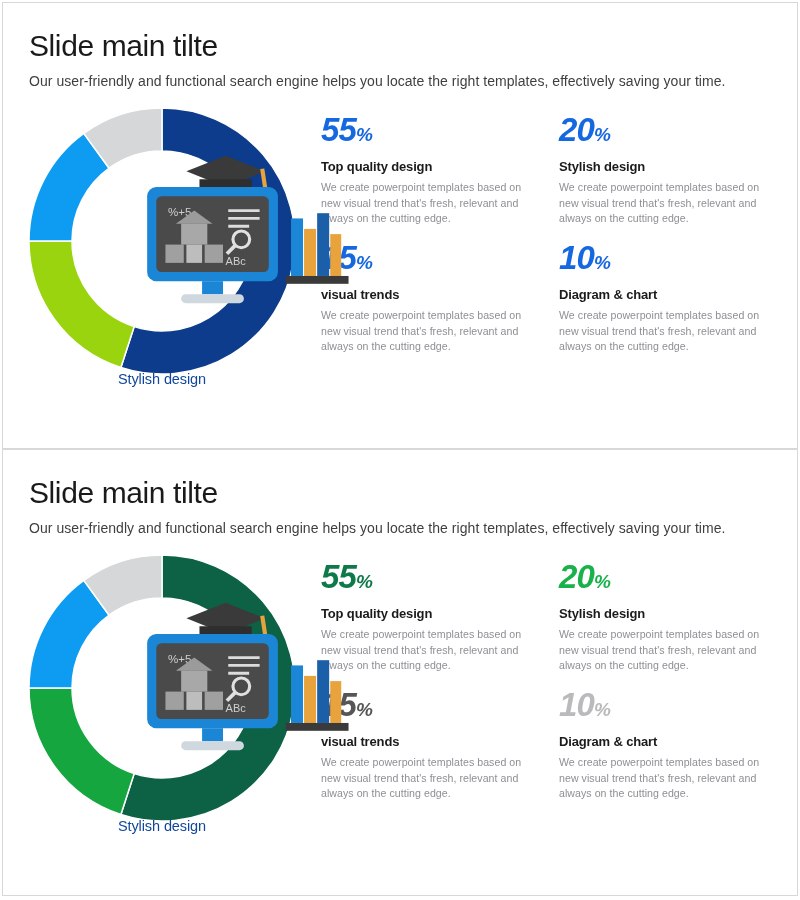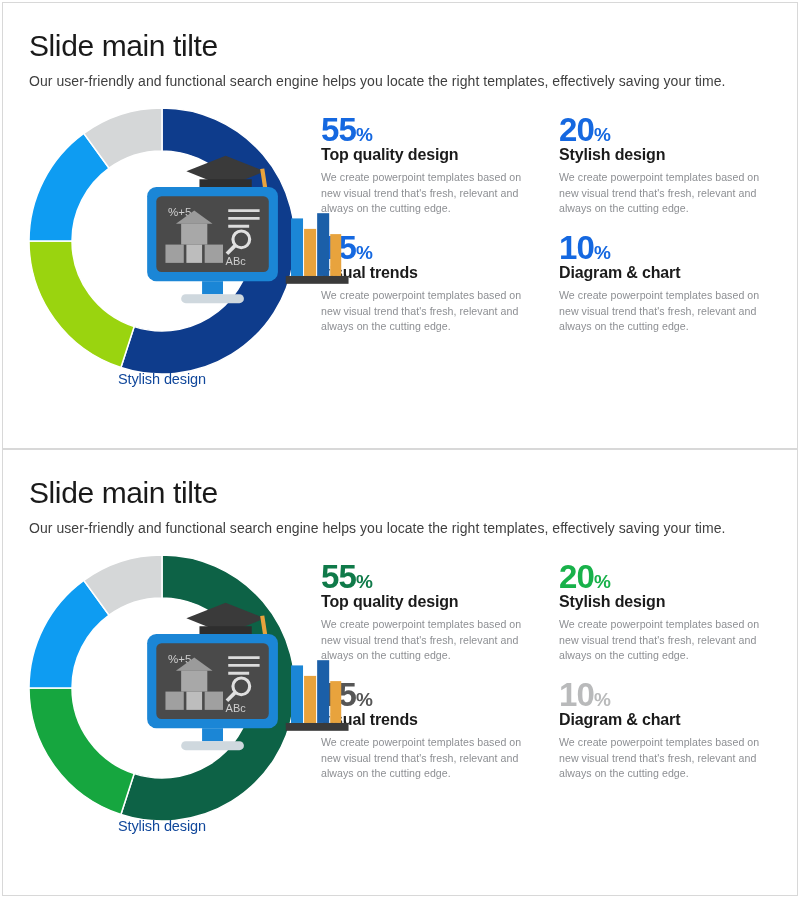--- a/index.html
+++ b/index.html
@@ -102,29 +102,31 @@
     column-gap: 18px;
     row-gap: 14px;
     padding: 8px 18px 0 6px;
   }
 
   .stat-pct {
     font-size: 33px;
     font-weight: 700;
     line-height: 1;
     letter-spacing: -0.8px;
+    font-style: italic;
   }
   .stat-pct .sym {
     font-size: 19px;
     font-weight: 700;
     letter-spacing: -0.3px;
   }
 
   .stat-title {
-    font-size: 16px;
+    margin-top: 13px;
+    font-size: 13px;
     font-weight: 700;
     color: #1b1b1b;
     letter-spacing: -0.15px;
   }
 
   .stat-desc {
     margin-top: 6px;
     font-size: 10.6px;
     line-height: 1.48;
     color: #8d8f93;

